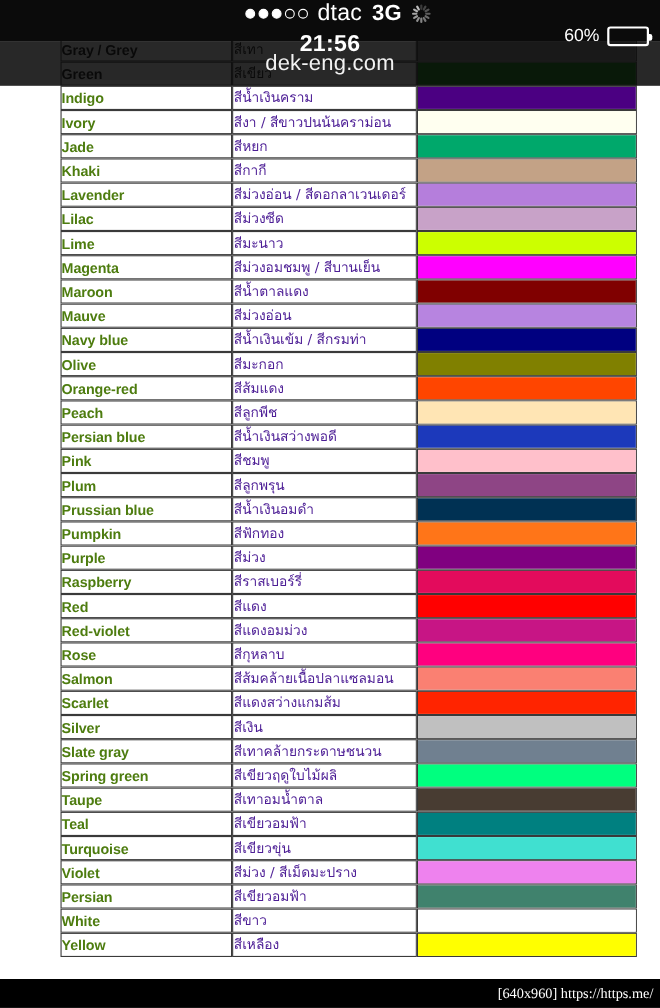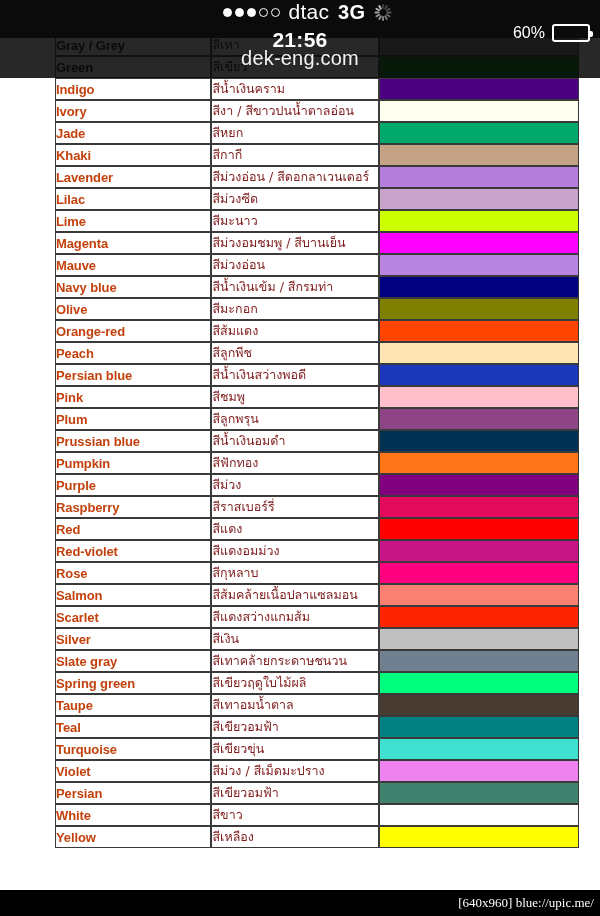--- a/index.html
+++ b/index.html
@@ -147,29 +147,29 @@
     height: 21.7px;
     vertical-align: middle;
     background: #ffffff;
   }
 
   td.c-en {
     width: 155px;
     padding-left: 6px;
     font-size: 13px;
     font-weight: 700;
-    color: #c2410c;
+    color: #4d7c0f;
     white-space: nowrap;
     letter-spacing: -0.1px;
   }
   td.c-th {
     width: 166px;
     padding-left: 5px;
     font-size: 12.5px;
-    color: #7f1d1d;
+    color: #4c1d95;
     white-space: nowrap;
     font-family: "DejaVu Sans", "Liberation Sans", sans-serif;
   }
   td.c-sw {
     width: 198px;
     padding: 0;
   }
   td.c-sw .swatch {
     width: 100%;
     height: 19.7px;
@@ -222,21 +222,21 @@
           </tr>
           <tr>
             <td class="c-en">Indigo</td>
             <td class="c-th">สีน้ำเงินคราม</td>
             <td class="c-sw">
               <span class="swatch" style="background: rgb(75, 0, 130);"></span>
             </td>
           </tr>
           <tr>
             <td class="c-en">Ivory</td>
-            <td class="c-th">สีงา / สีขาวปนน้ำตาลอ่อน</td>
+            <td class="c-th">สีงา / สีขาวปนน้นคราม่อน</td>
             <td class="c-sw">
               <span class="swatch" style="background: rgb(255, 255, 240);"></span>
             </td>
           </tr>
           <tr>
             <td class="c-en">Jade</td>
             <td class="c-th">สีหยก</td>
             <td class="c-sw">
               <span class="swatch" style="background: rgb(0, 168, 107);"></span>
             </td>
@@ -267,20 +267,27 @@
             <td class="c-th">สีมะนาว</td>
             <td class="c-sw">
               <span class="swatch" style="background: rgb(204, 255, 0);"></span>
             </td>
           </tr>
           <tr>
             <td class="c-en">Magenta</td>
             <td class="c-th">สีม่วงอมชมพู / สีบานเย็น</td>
             <td class="c-sw">
               <span class="swatch" style="background: rgb(255, 0, 255);"></span>
+            </td>
+          </tr>
+          <tr>
+            <td class="c-en">Maroon</td>
+            <td class="c-th">สีน้ำตาลแดง</td>
+            <td class="c-sw">
+              <span class="swatch" style="background: rgb(128, 0, 0);"></span>
             </td>
           </tr>
           <tr>
             <td class="c-en">Mauve</td>
             <td class="c-th">สีม่วงอ่อน</td>
             <td class="c-sw">
               <span class="swatch" style="background: rgb(183, 132, 224);"></span>
             </td>
           </tr>
           <tr>
@@ -502,16 +509,16 @@
     <div class="sb-center">21:56</div>
     <div class="sb-right">
       <span class="sb-batt-pct">60%</span>
       <span class="battery">
         <span class="fill" style="width: 60%;"></span>
       </span>
     </div>
   </div>
 
   <div id="footer">
-    <span class="meta">[640x960] blue://upic.me/</span>
+    <span class="meta">[640x960] https://https.me/</span>
   </div>
 
 </div>
 
 </body></html>

